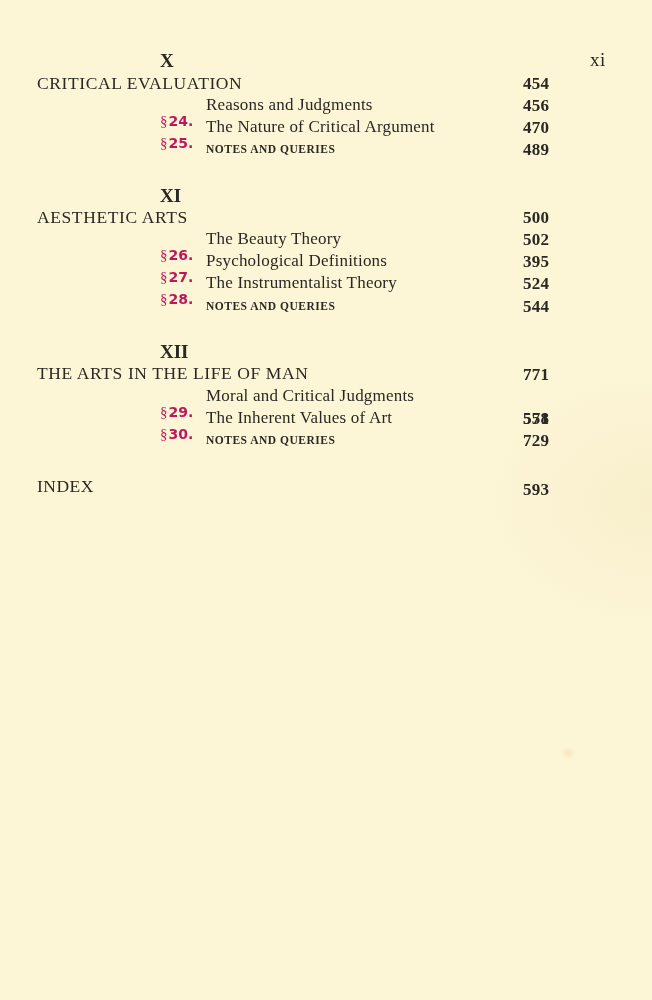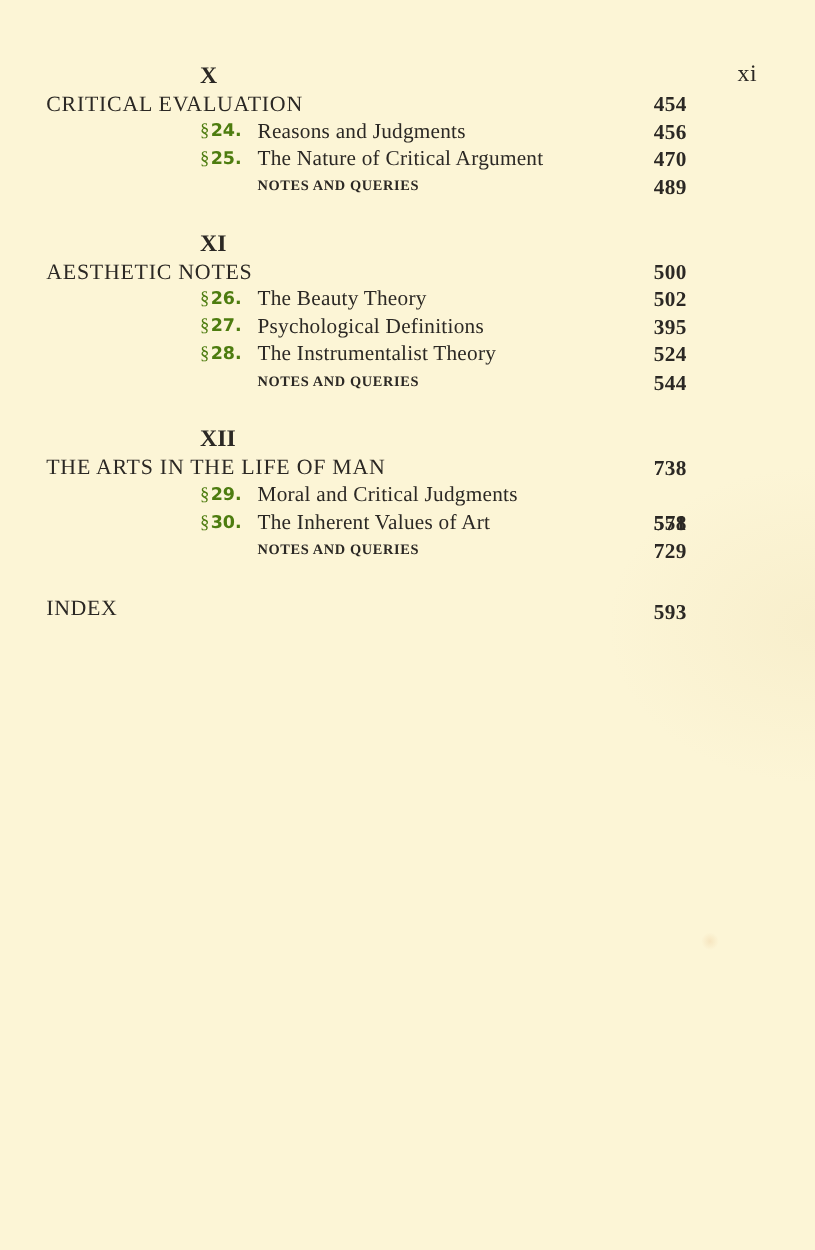--- a/index.html
+++ b/index.html
@@ -48,21 +48,22 @@
       font-size: 17px;
       letter-spacing: 0.3px;
       font-weight: bold;
     }
     .sec-num {
       position: absolute;
       left: 160px;
       font-family: "DejaVu Sans", "Liberation Sans", sans-serif;
       font-size: 14px;
       font-weight: bold;
-      color: #4d7c0f;
+      color: #be185d;
+      margin-top: 16px;
     }
     .sec-num .sect-sign {
       font-family: "Liberation Serif", serif;
       font-weight: normal;
       font-size: 15px;
       margin-right: 1px;
     }
     .sec-title {
       position: absolute;
       left: 206px;
@@ -101,21 +102,21 @@
   <div class="sec-num" style="top:119px"><span class="sect-sign">§</span><span>25.</span></div>
   <div class="sec-title" style="top:117px">The Nature of Critical Argument</div>
   <div class="page-ref" style="top:118px">470</div>
 
   <div class="notes" style="top:143px">NOTES AND QUERIES</div>
   <div class="page-ref" style="top:140px">489</div>
 </div>
 
 <div class="chapter" style="top:0">
   <div class="chapter-num" style="top:185px">XI</div>
-  <div class="chapter-title" style="top:207px">AESTHETIC NOTES</div>
+  <div class="chapter-title" style="top:207px">AESTHETIC ARTS</div>
   <div class="page-ref" style="top:208px">500</div>
 
   <div class="sec-num" style="top:231px"><span class="sect-sign">§</span><span>26.</span></div>
   <div class="sec-title" style="top:229px">The Beauty Theory</div>
   <div class="page-ref" style="top:230px">502</div>
 
   <div class="sec-num" style="top:253px"><span class="sect-sign">§</span><span>27.</span></div>
   <div class="sec-title" style="top:251px">Psychological Definitions</div>
   <div class="page-ref" style="top:252px">395</div>
 
@@ -123,21 +124,21 @@
   <div class="sec-title" style="top:273px">The Instrumentalist Theory</div>
   <div class="page-ref" style="top:274px">524</div>
 
   <div class="notes" style="top:300px">NOTES AND QUERIES</div>
   <div class="page-ref" style="top:297px">544</div>
 </div>
 
 <div class="chapter" style="top:0">
   <div class="chapter-num" style="top:341px">XII</div>
   <div class="chapter-title" style="top:363px">THE ARTS IN THE LIFE OF MAN</div>
-  <div class="page-ref" style="top:365px">738</div>
+  <div class="page-ref" style="top:365px">771</div>
 
   <div class="sec-num" style="top:388px"><span class="sect-sign">§</span><span>29.</span></div>
   <div class="sec-title" style="top:386px">Moral and Critical Judgments</div>
   <div class="page-ref" style="top:409px">558</div>
 
   <div class="sec-num" style="top:410px"><span class="sect-sign">§</span><span>30.</span></div>
   <div class="sec-title" style="top:408px">The Inherent Values of Art</div>
   <div class="page-ref" style="top:409px">571</div>
 
   <div class="notes" style="top:434px">NOTES AND QUERIES</div>

